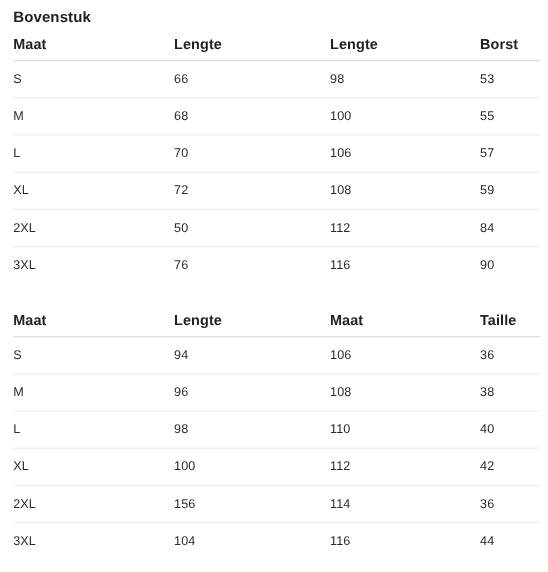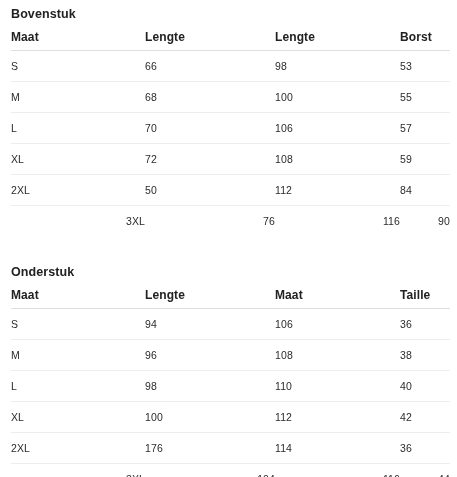--- a/index.html
+++ b/index.html
@@ -71,21 +71,20 @@
     color: #2b2b2b;
     padding: 0;
     height: 30px;
     vertical-align: middle;
     border-bottom: 1px solid #ededed;
     letter-spacing: 0.1px;
   }
 
   .size-table tbody tr:last-child td {
     border-bottom: none;
-    text-align: right;
   }
 
   .gap {
     height: 22px;
   }
 </style>
 </head>
 <body>
 
 <div class="page">
@@ -144,21 +143,20 @@
           <td>116</td>
           <td>90</td>
         </tr>
       </tbody>
     </table>
   </div>
 
   <div class="gap"></div>
 
   <div class="section">
-    <div class="section-title">Onderstuk</div>
     <table class="size-table">
       <colgroup>
         <col class="c-maat">
           <col class="c-two">
           <col class="c-three">
           <col class="c-four">
       </colgroup>
       <thead>
         <tr>
           <th>Maat</th>
@@ -187,21 +185,21 @@
           <td>40</td>
         </tr>
         <tr>
           <td>XL</td>
           <td>100</td>
           <td>112</td>
           <td>42</td>
         </tr>
         <tr>
           <td>2XL</td>
-          <td>176</td>
+          <td>156</td>
           <td>114</td>
           <td>36</td>
         </tr>
         <tr>
           <td>3XL</td>
           <td>104</td>
           <td>116</td>
           <td>44</td>
         </tr>
       </tbody>

